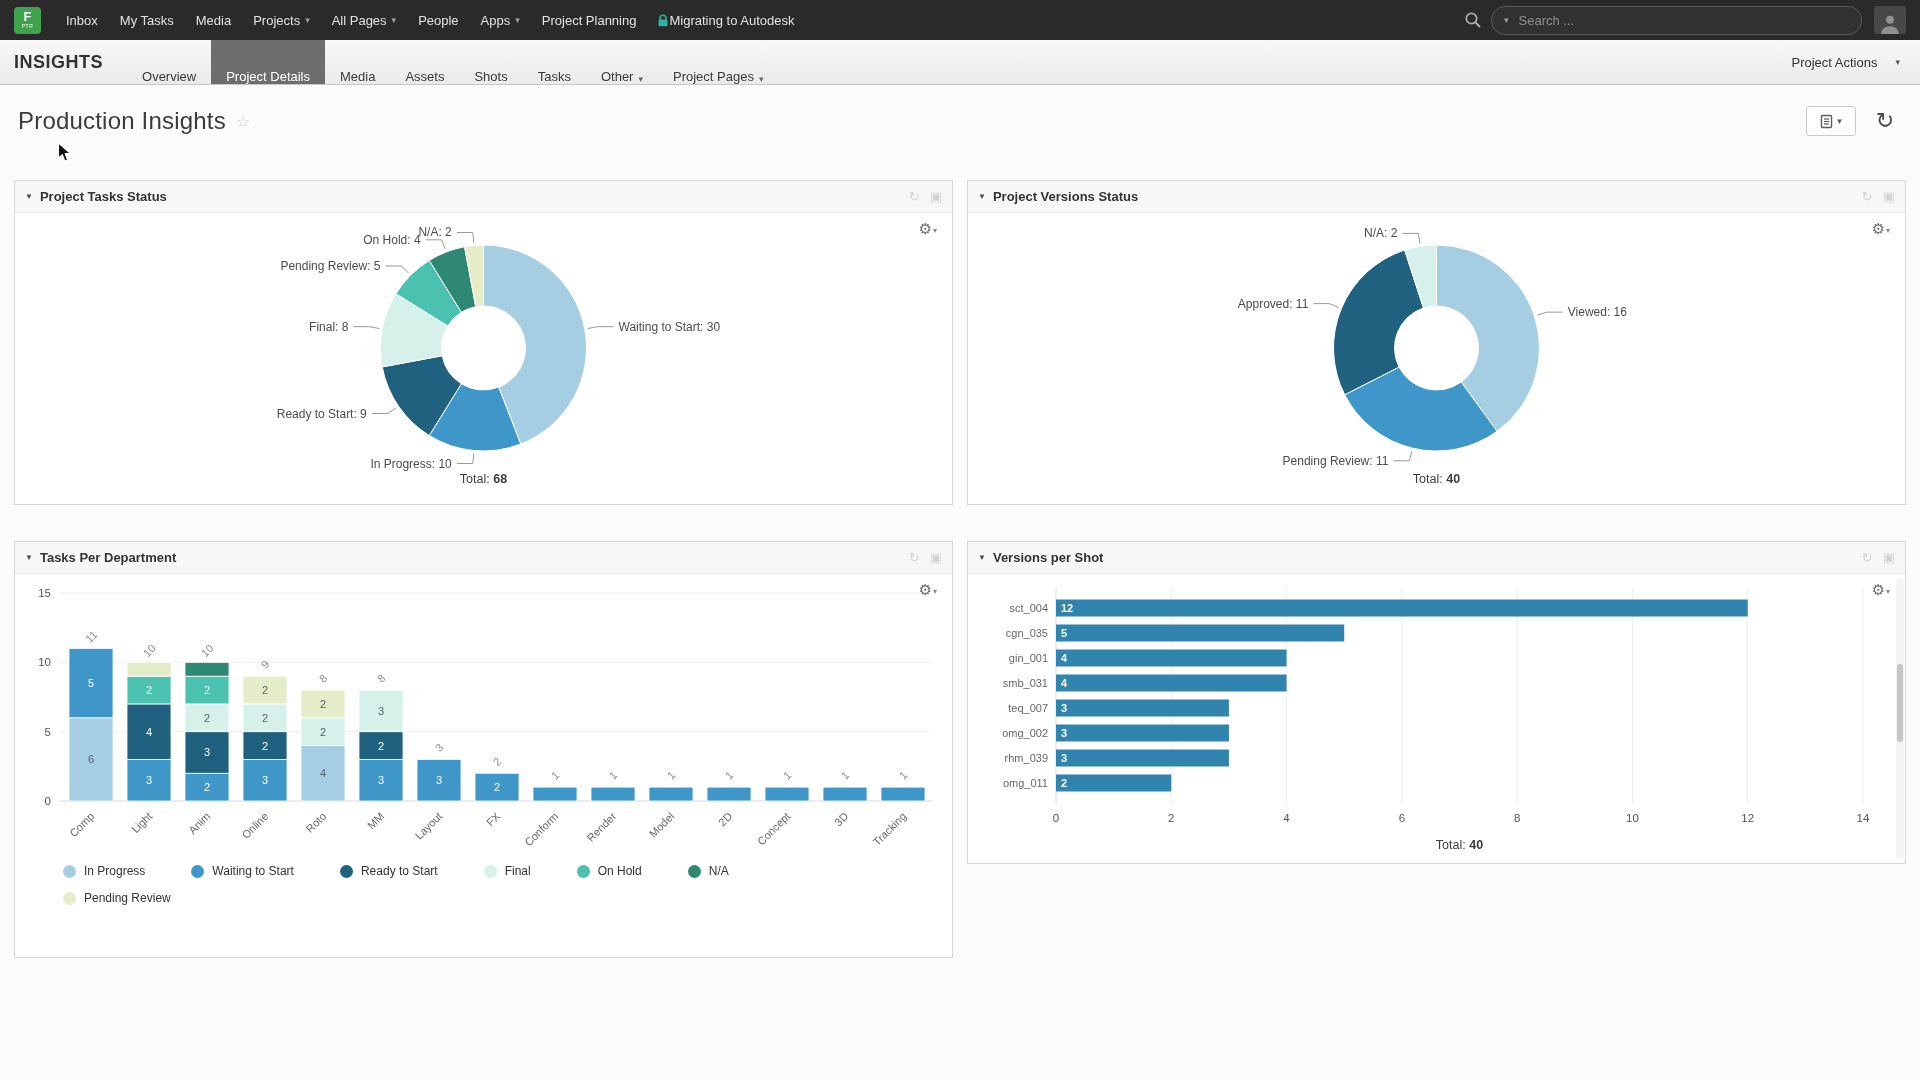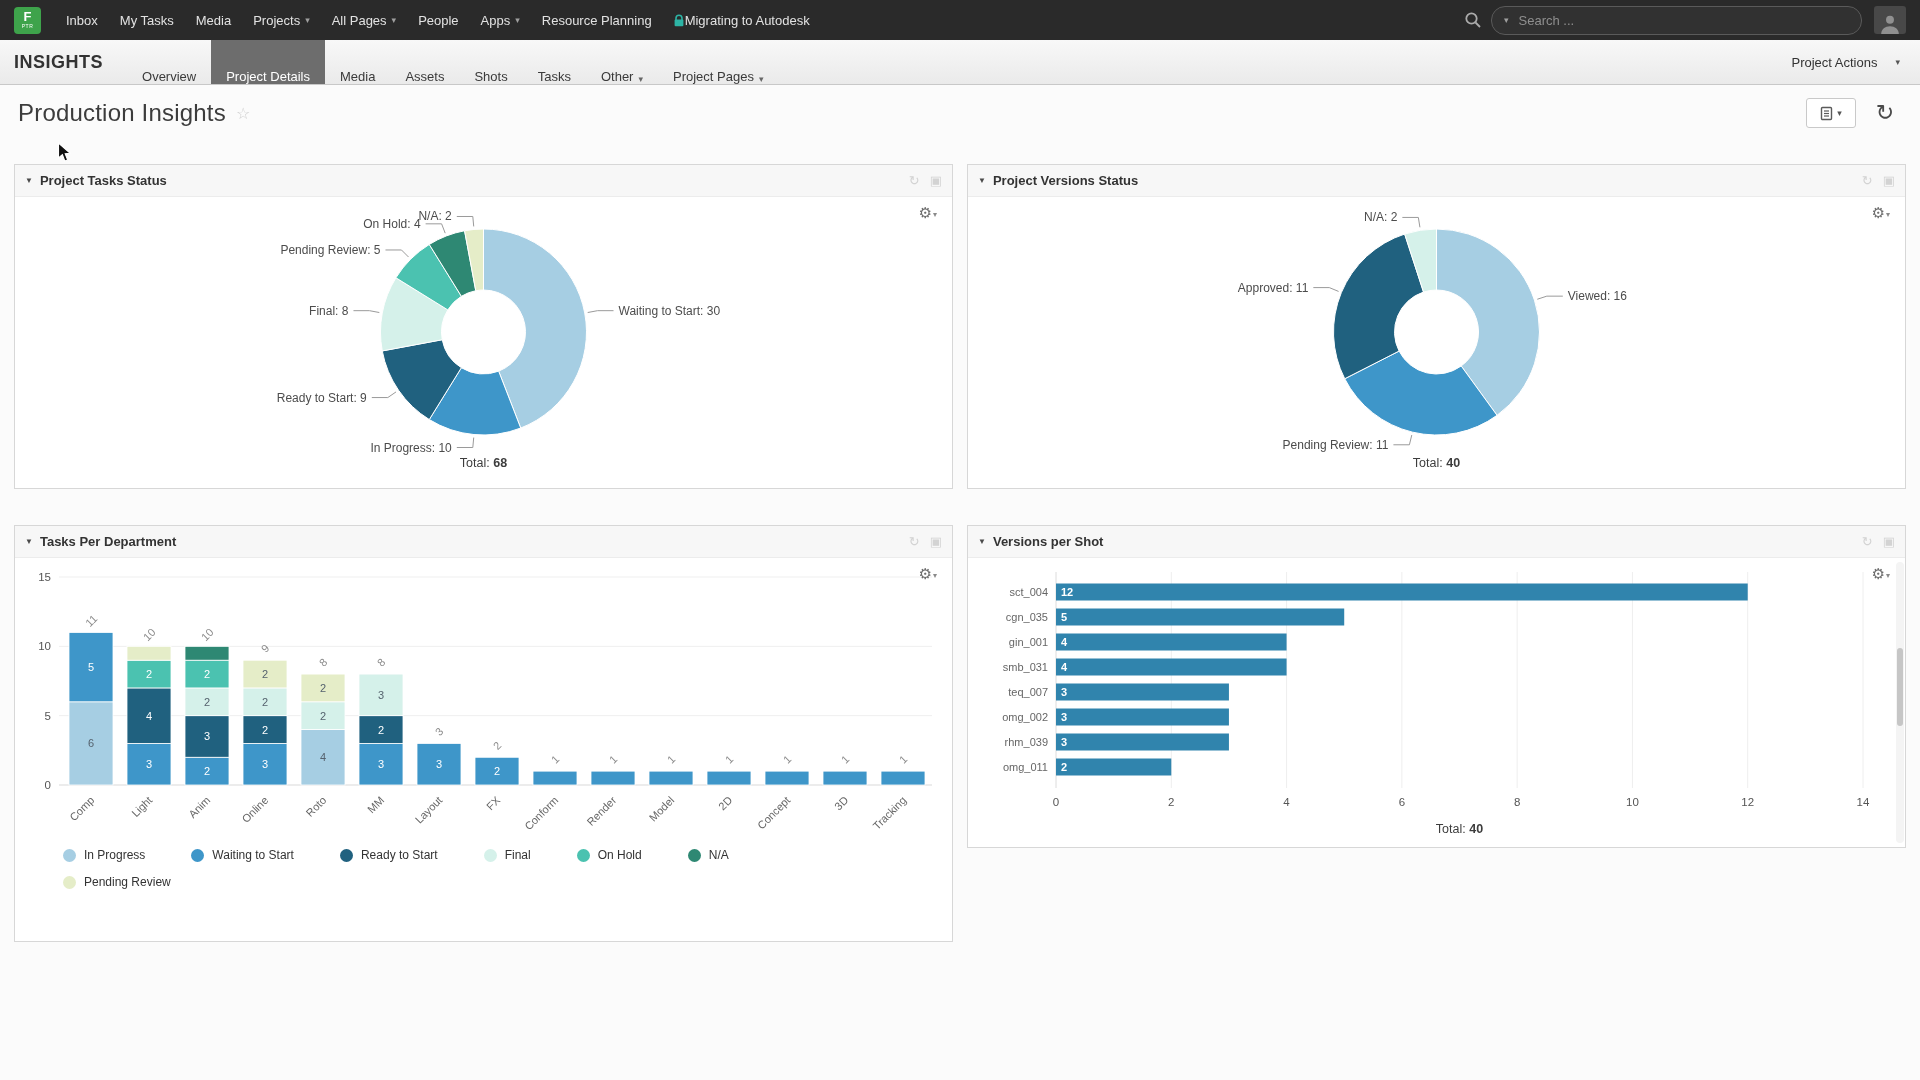--- a/index.html
+++ b/index.html
@@ -28,21 +28,21 @@
   
   .tabbar{height:44px;background:linear-gradient(#f8f8f8,#eaeaea);border-bottom:1px solid #c8c8c8;
           display:flex;align-items:center;padding-left:4px}
   .project-name{font-size:18px;font-weight:bold;color:#333;letter-spacing:.5px;padding:0 10px;margin-right:14px;cursor:pointer}
   .tabs{display:flex;height:100%}
   .tab{display:flex;align-items:flex-end;padding:0 15px;font-size:13px;color:#3a3a3a;cursor:pointer;white-space:nowrap;gap:5px}
   .tab.active{background:#6d6d6d;color:#fff}
   .tab .chev{color:#666}
   .project-actions{display:flex;align-items:center;gap:18px;font-size:13px;color:#333;margin-right:20px;cursor:pointer}
   
-  .title-row{height:56px;display:flex;align-items:center;padding:0 18px}
+  .title-row{height:56px;display:flex;align-items:center;padding:8px 18px}
   .page-title{font-size:24px;font-weight:normal;color:#3c3c3c;margin:0;letter-spacing:.2px}
   .star{font-size:16px;color:#cfcfcf;margin-left:10px;cursor:pointer}
   .btn{display:flex;align-items:center;justify-content:center;background:#fff;border:1px solid #c9c9c9;
        border-radius:3px;height:30px;cursor:pointer;font-family:inherit}
   .export-btn{width:50px;gap:4px;margin-right:12px}
   .refresh-btn{border:none;background:transparent;width:34px}
   .refresh-glyph{font-size:22px;color:#4a4a4a;line-height:22px}
   
   .main{display:flex;gap:14px;padding:23px 14px 0}
   .col{flex:1;display:flex;flex-direction:column;gap:36px;min-width:0}
@@ -99,21 +99,21 @@
         <span class="chev">▾</span>
       </div>
       <div class="nav-item">
         <span>People</span>
       </div>
       <div class="nav-item">
         <span>Apps</span>
         <span class="chev">▾</span>
       </div>
       <div class="nav-item">
-        <span>Resource Planning</span>
+        <span>Project Planning</span>
       </div>
     </nav>
   <div class="migrating">
     <svg class="lock" width="12" height="13" viewBox="0 0 12 13">
       <path d="M3 6V4.2a3 3 0 0 1 6 0V6" fill="none" stroke="#2db4a5" stroke-width="1.6"></path>
       <rect x="1.6" y="5.6" width="8.8" height="6.6" rx="1" fill="#2db4a5"></rect>
     </svg>
     <span>Migrating to Autodesk</span>
   </div>
   <div class="flex-spacer"></div>

